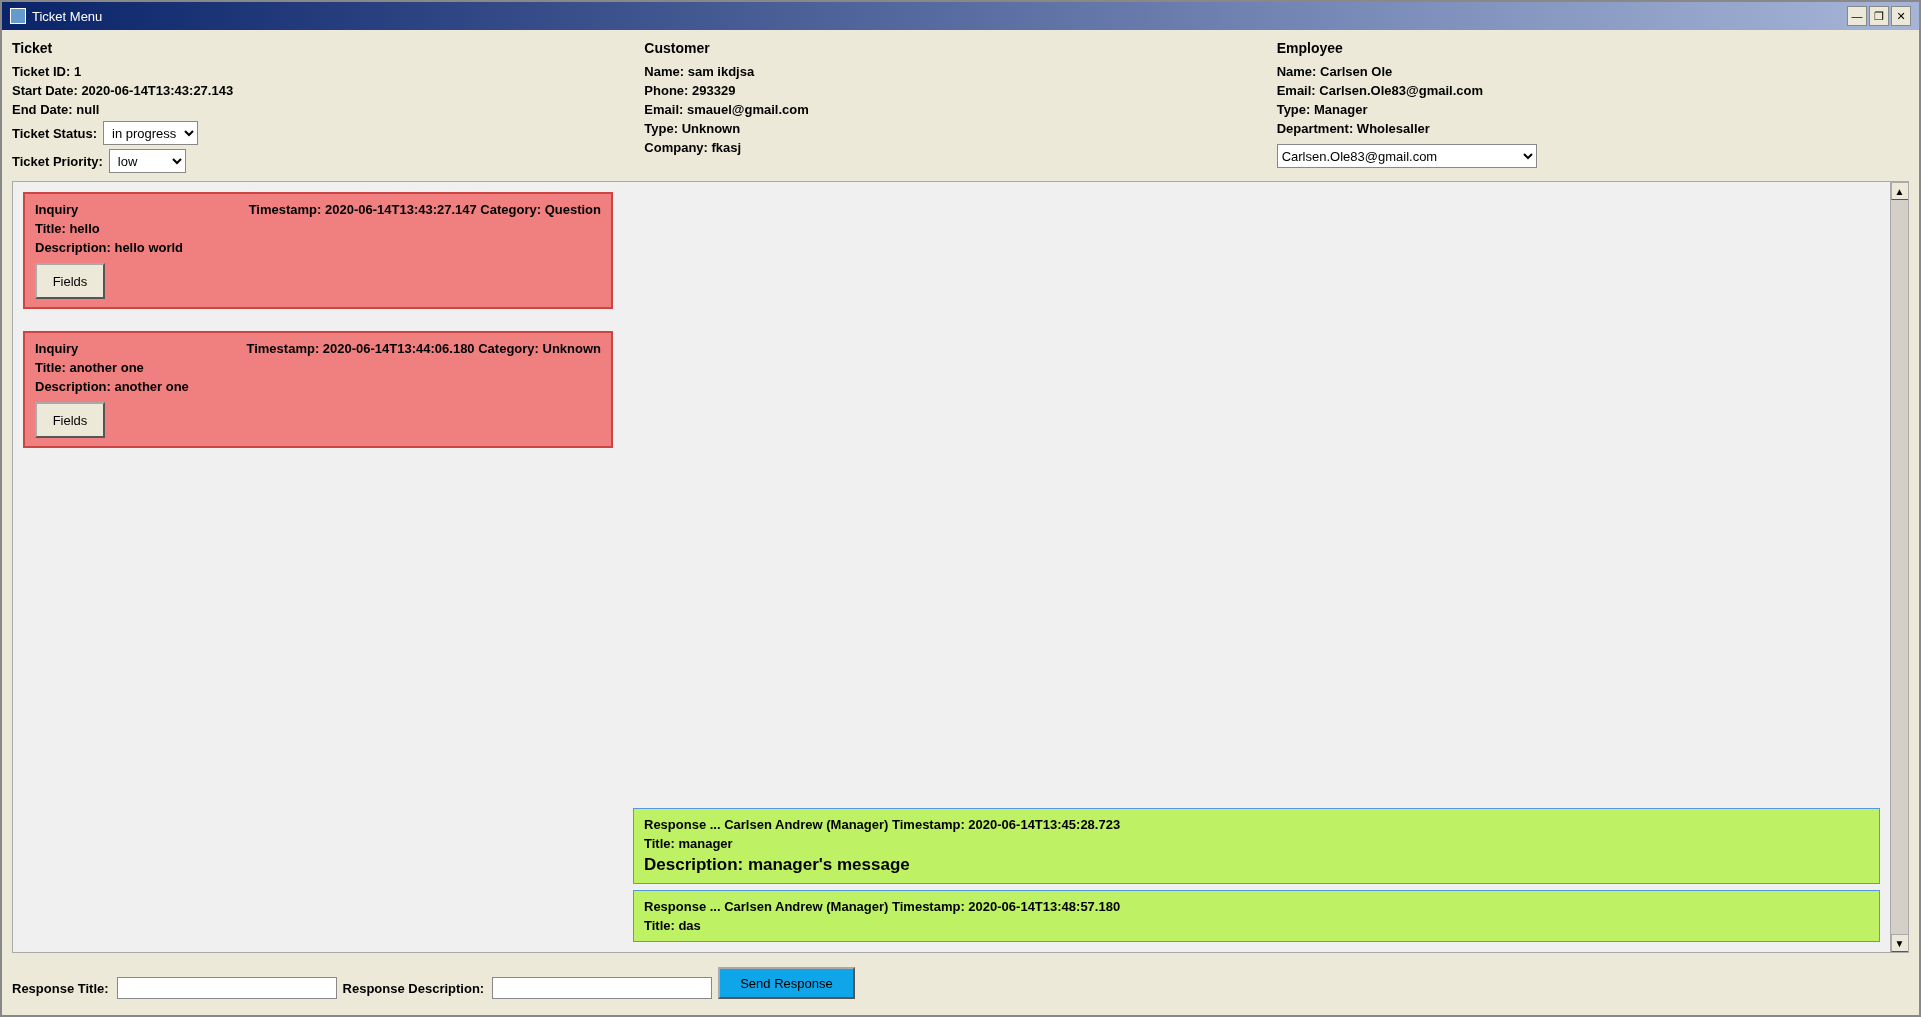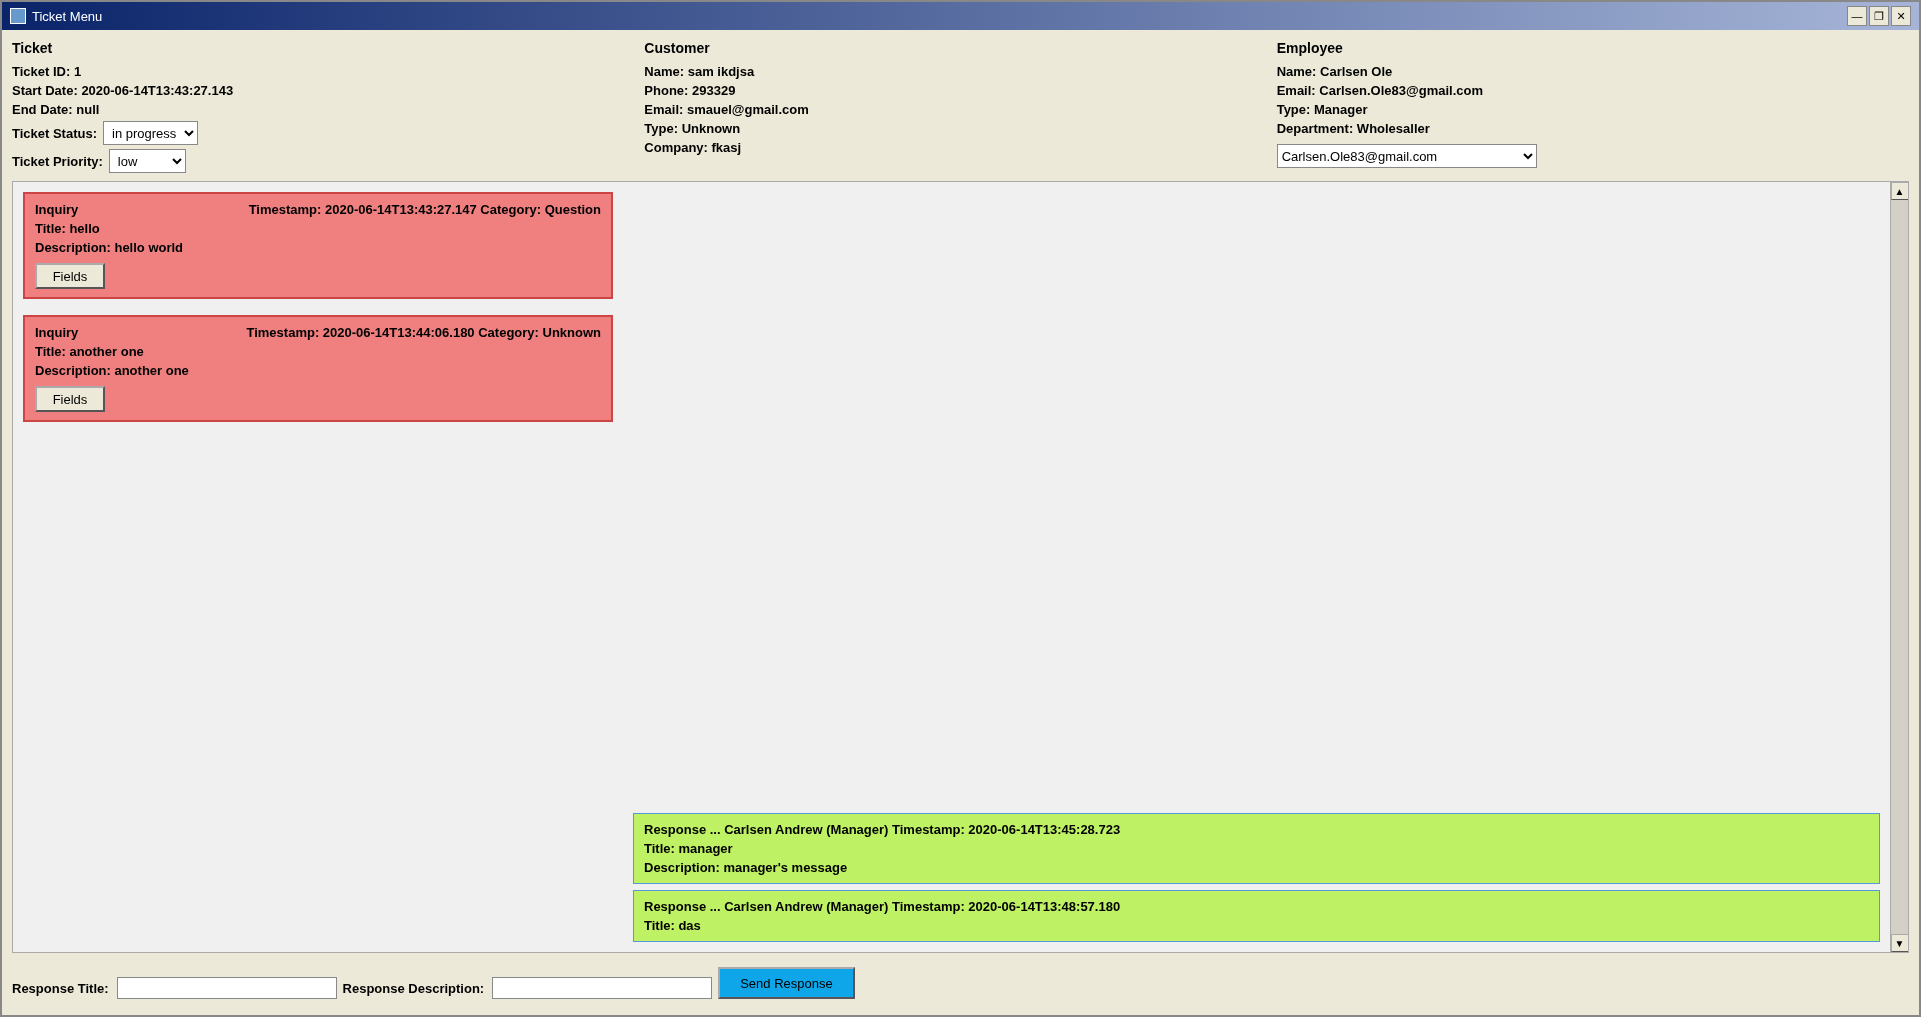--- a/index.html
+++ b/index.html
@@ -111,21 +111,21 @@
       background: #f0f0f0;
       overflow: hidden;
     }
     .left-panel {
       width: 610px;
       flex-shrink: 0;
       overflow-y: auto;
       padding: 10px;
       display: flex;
       flex-direction: column;
-      gap: 16px;
+      gap: 22px;
     }
     .inquiry-card {
       background: #f08080;
       border: 2px solid #cc4444;
       padding: 8px 10px;
       display: flex;
       flex-direction: column;
       gap: 4px;
     }
     .inquiry-header {
@@ -138,21 +138,21 @@
       font-weight: bold;
       font-size: 13px;
     }
     .inquiry-desc {
       font-weight: bold;
       font-size: 13px;
     }
     .fields-btn {
       margin-top: 4px;
       width: 70px;
-      height: 26px;
+      height: 36px;
       background: #ece9d8;
       border: 2px outset #aaa;
       cursor: pointer;
       font-size: 13px;
     }
     .right-panel {
       flex: 1;
       overflow-y: auto;
       padding: 10px;
       display: flex;
@@ -170,21 +170,21 @@
     .response-card .resp-header {
       font-weight: bold;
       font-size: 13px;
     }
     .response-card .resp-title {
       font-weight: bold;
       font-size: 13px;
     }
     .response-card .resp-desc {
       font-weight: bold;
-      font-size: 13px;
+      font-size: 17px;
     }
     .scrollbar-area {
       width: 18px;
       flex-shrink: 0;
       background: #d4d0c8;
       border-left: 1px solid #aaa;
       display: flex;
       flex-direction: column;
       align-items: center;
     }

